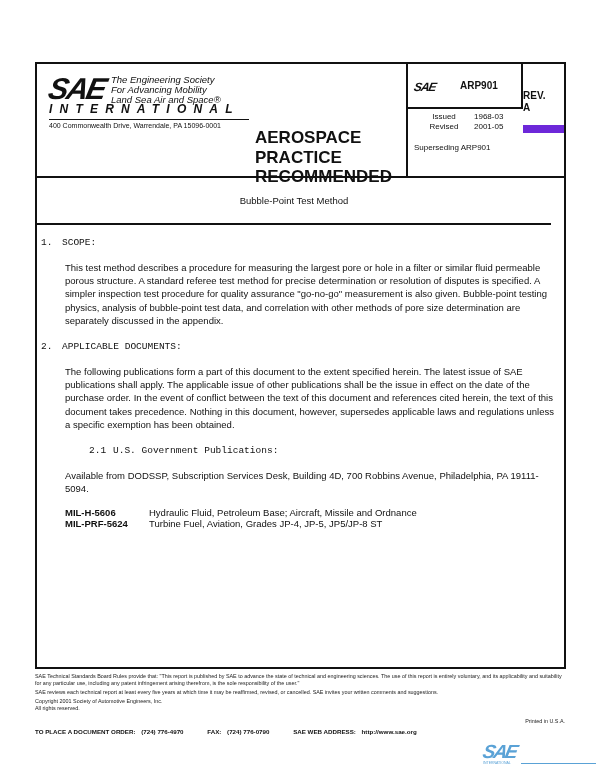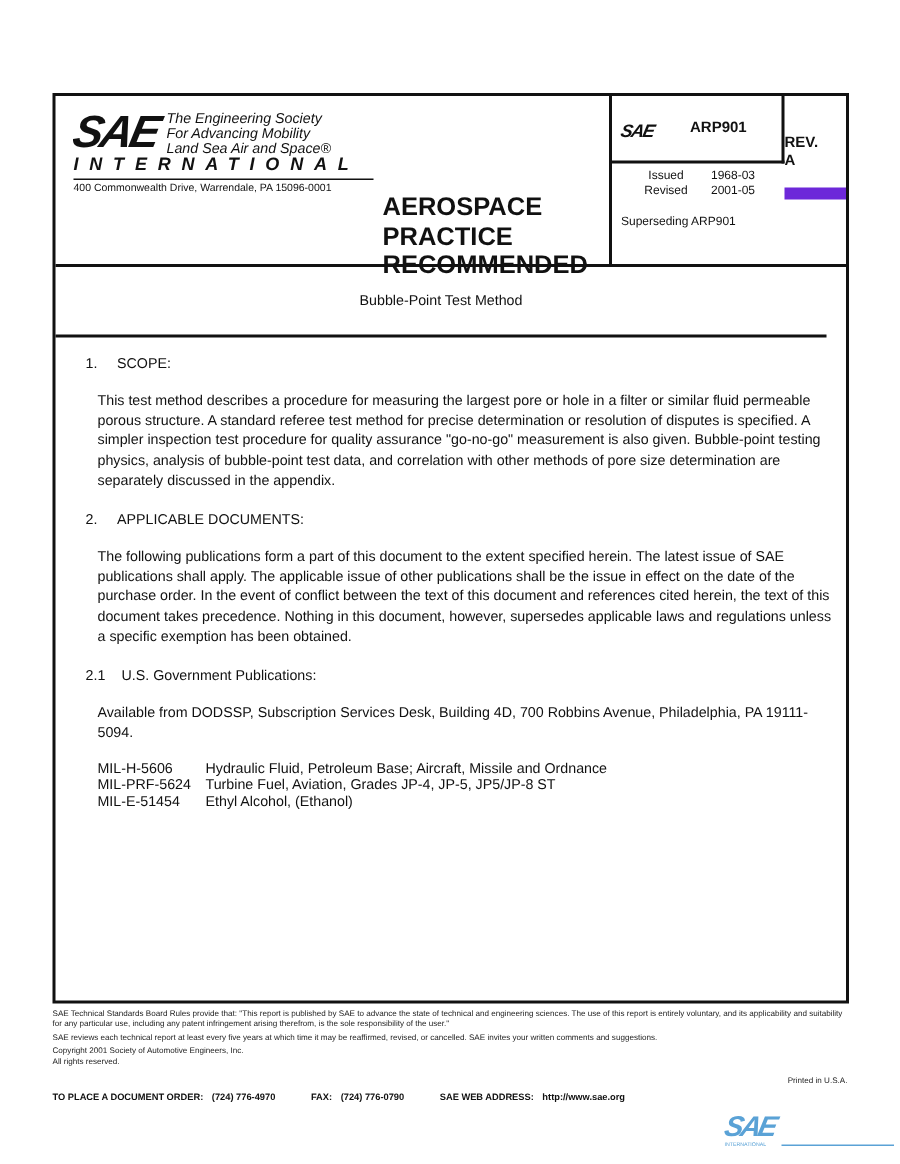--- a/index.html
+++ b/index.html
@@ -21,27 +21,27 @@
   .docnum { position: absolute; left: 52px; top: 16px; font-weight: bold; font-size: 10px; }
   .rev-label { font-weight: bold; font-size: 10px; margin-top: 8px; line-height: 12px; }
   .rev-val { font-weight: bold; font-size: 10px; line-height: 12px; }
   .dates { position: absolute; left: 6px; top: 48px; font-size: 8px; line-height: 9.5px; }
   .dates .row { display: flex; }
   .dates .k { width: 60px; text-align: center; }
   .supersede { position: absolute; left: 6px; top: 79px; font-size: 8px; }
   .title-band { position: absolute; left: 0; top: 114px; width: 514px; height: 45px; border-bottom: 2px solid #111; text-align: center; }
   .title-band span { display: inline-block; margin-top: 17px; font-size: 9.5px; }
   .body { position: absolute; left: 0; top: 161px; width: 527px; font-size: 9.5px; line-height: 13.2px; }
-  .sec-head { position: absolute; left: 20px; white-space: nowrap; }
+  .sec-head { position: absolute; left: 4px; white-space: nowrap; font-family: Liberation Mono, monospace; }
   .sec-head .num { display: inline-block; width: 21px; }
   .para { position: absolute; left: 28px; width: 492px; text-align: left; }
-  .sub-head .num { width: 24px; }
+  .sub-head .num { width: 24px; margin-left: 48px; }
   .pub-table { position: absolute; left: 28px; }
   .pub-row { display: flex; height: 11px; line-height: 11px; }
-  .pub-id { width: 72px; }
+  .pub-id { width: 84px; font-weight: bold; }
   .footer { position: absolute; left: 35px; top: 673px; width: 530px; font-size: 5.4px; line-height: 7px; color: #222; }
   .footer p { margin: 0 0 2px 0; }
   .printed { position: absolute; right: 35px; top: 718px; font-size: 5.4px; color: #222; }
   .order-row { position: absolute; left: 35px; top: 728px; font-size: 6.2px; font-weight: bold; white-space: nowrap; }
   .order-row span { margin-right: 4px; }
   .wm { position: absolute; left: 483px; top: 741px; width: 115px; height: 28px; }
   .wm-sae { position: absolute; left: 0; top: 0; font-size: 19px; font-weight: bold; font-style: italic; color: #5aa2d6; letter-spacing: -2px; transform: skewX(-12deg); }
   .wm-norm { position: absolute; left: 38px; top: 2px; font-size: 15px; font-weight: bold; color: #2f79bd; letter-spacing: 0.5px; }
   .wm-sub { position: absolute; left: 0; top: 20px; font-size: 3.5px; color: #5aa2d6; }
   .wm-line { position: absolute; left: 38px; top: 22px; width: 75px; height: 1px; background: #5aa2d6; }
@@ -114,24 +114,20 @@
 
     <div class="pub-table" style="top:282px;">
       <div class="pub-row">
         <span class="pub-id">MIL-H-5606</span>
         <span>Hydraulic Fluid, Petroleum Base; Aircraft, Missile and Ordnance</span>
       </div>
       <div class="pub-row">
         <span class="pub-id">MIL-PRF-5624</span>
         <span>Turbine Fuel, Aviation, Grades JP-4, JP-5, JP5/JP-8 ST</span>
       </div>
-      <div class="pub-row">
-        <span class="pub-id">MIL-E-51454</span>
-        <span>Ethyl Alcohol, (Ethanol)</span>
-      </div>
     </div>
   </div>
 </div>
 
 <div class="footer">
   <p>SAE Technical Standards Board Rules provide that: "This report is published by SAE to advance the state of technical and engineering sciences. The use of this report is entirely voluntary, and its applicability and suitability for any particular use, including any patent infringement arising therefrom, is the sole responsibility of the user."</p>
   <p>SAE reviews each technical report at least every five years at which time it may be reaffirmed, revised, or cancelled. SAE invites your written comments and suggestions.</p>
   <p style="margin:0;">Copyright 2001 Society of Automotive Engineers, Inc.</p>
   <p style="margin:0;">All rights reserved.</p>
 </div>

